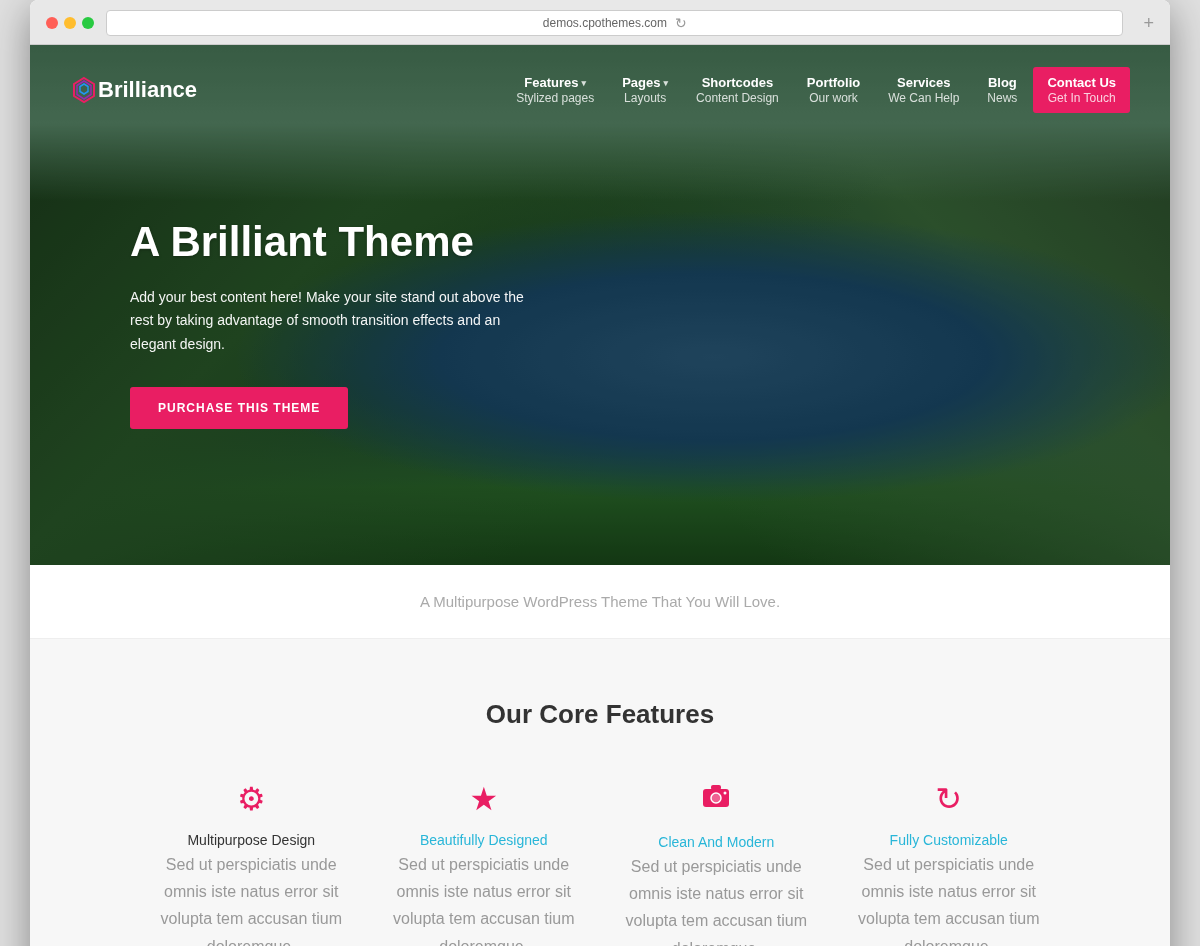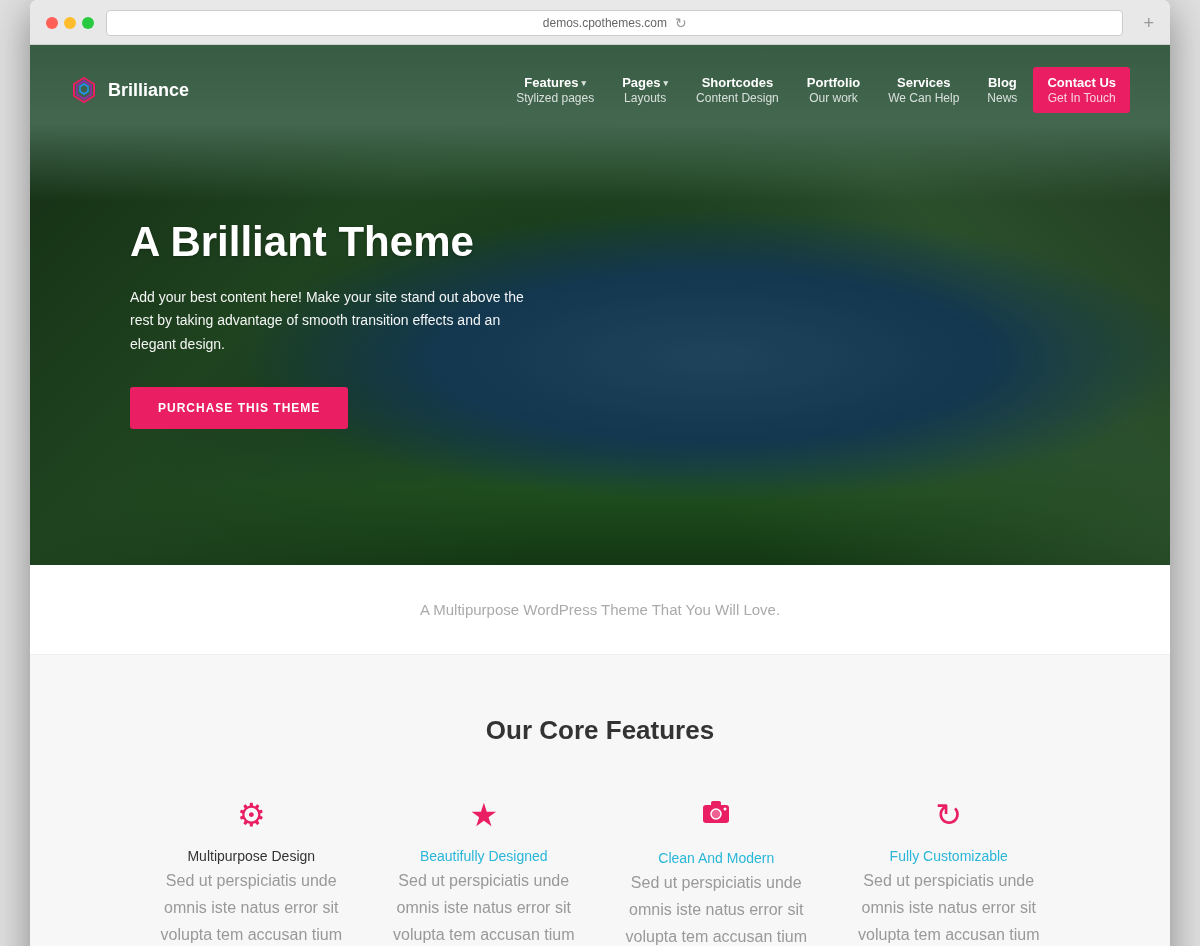--- a/index.html
+++ b/index.html
@@ -35,38 +35,38 @@
         linear-gradient(135deg, #1a3a1a 0%, #2a5a2a 30%, transparent 60%),
         
         linear-gradient(225deg, #2a4a2a 0%, #3a6a3a 25%, transparent 55%),
         
         linear-gradient(0deg, #1a4a1a 0%, #2a6a2a 15%, transparent 35%);
     }
     .hero-overlay { position: absolute; inset: 0; background: rgba(0,0,0,0.25); }
 
     
     .navbar { position: absolute; top: 0; left: 0; right: 0; z-index: 10; display: flex; align-items: center; padding: 22px 40px; }
-    .logo { display: flex; align-items: center; gap: 10px; color: #fff; font-size: 18px; font-weight: 600; }
+    .logo { display: flex; align-items: center; color: #fff; font-size: 22px; font-weight: 600; }
     .logo-icon { width: 28px; height: 28px; }
     .nav-links { margin-left: auto; display: flex; align-items: center; gap: 4px; }
     .nav-item { position: relative; color: #fff; font-size: 13px; padding: 6px 12px; cursor: pointer; display: flex; flex-direction: column; align-items: center; white-space: nowrap; }
     .nav-item-label { font-weight: 600; display: flex; align-items: center; gap: 3px; }
     .nav-item-sub { font-size: 12px; opacity: 0.8; margin-top: 1px; }
     .nav-chevron { font-size: 9px; opacity: 0.8; }
     .nav-contact { background: #e91e63; border-radius: 3px; padding: 8px 14px; }
     .nav-contact .nav-item-label { font-weight: 700; }
 
     
     .hero-content { position: absolute; bottom: 136px; left: 100px; color: #fff; max-width: 520px; }
     .hero-title { font-size: 42px; font-weight: 700; line-height: 1.2; margin-bottom: 18px; text-shadow: 0 1px 3px rgba(0,0,0,0.3); }
     .hero-desc { font-size: 14px; line-height: 1.7; opacity: 0.95; margin-bottom: 30px; max-width: 400px; }
     .hero-btn { display: inline-block; background: #e91e63; color: #fff; padding: 14px 28px; font-size: 12px; font-weight: 700; letter-spacing: 1px; text-transform: uppercase; border-radius: 3px; cursor: pointer; border: none; }
 
     
-    .tagline-bar { background: #fff; padding: 36px; text-align: center; border-bottom: 1px solid #eee; }
+    .tagline-bar { background: #fff; padding: 28px; text-align: center; border-bottom: 1px solid #eee; }
     .tagline-text { color: #aaa; font-size: 15px; font-weight: 400; }
 
     
     .features-section { background: #f7f7f7; padding: 60px 40px 70px; }
     .features-title { text-align: center; font-size: 26px; font-weight: 700; color: #333; margin-bottom: 50px; }
     .features-grid { display: grid; grid-template-columns: repeat(4, 1fr); gap: 30px; max-width: 900px; margin: 0 auto; }
     .feature-card { text-align: center; }
     .feature-icon { font-size: 32px; margin-bottom: 14px; color: #e91e63; }
     .feature-name { font-size: 14px; font-weight: 400; color: #333; margin-bottom: 3px; }
     .feature-name.accent { color: #29b6d8; }

